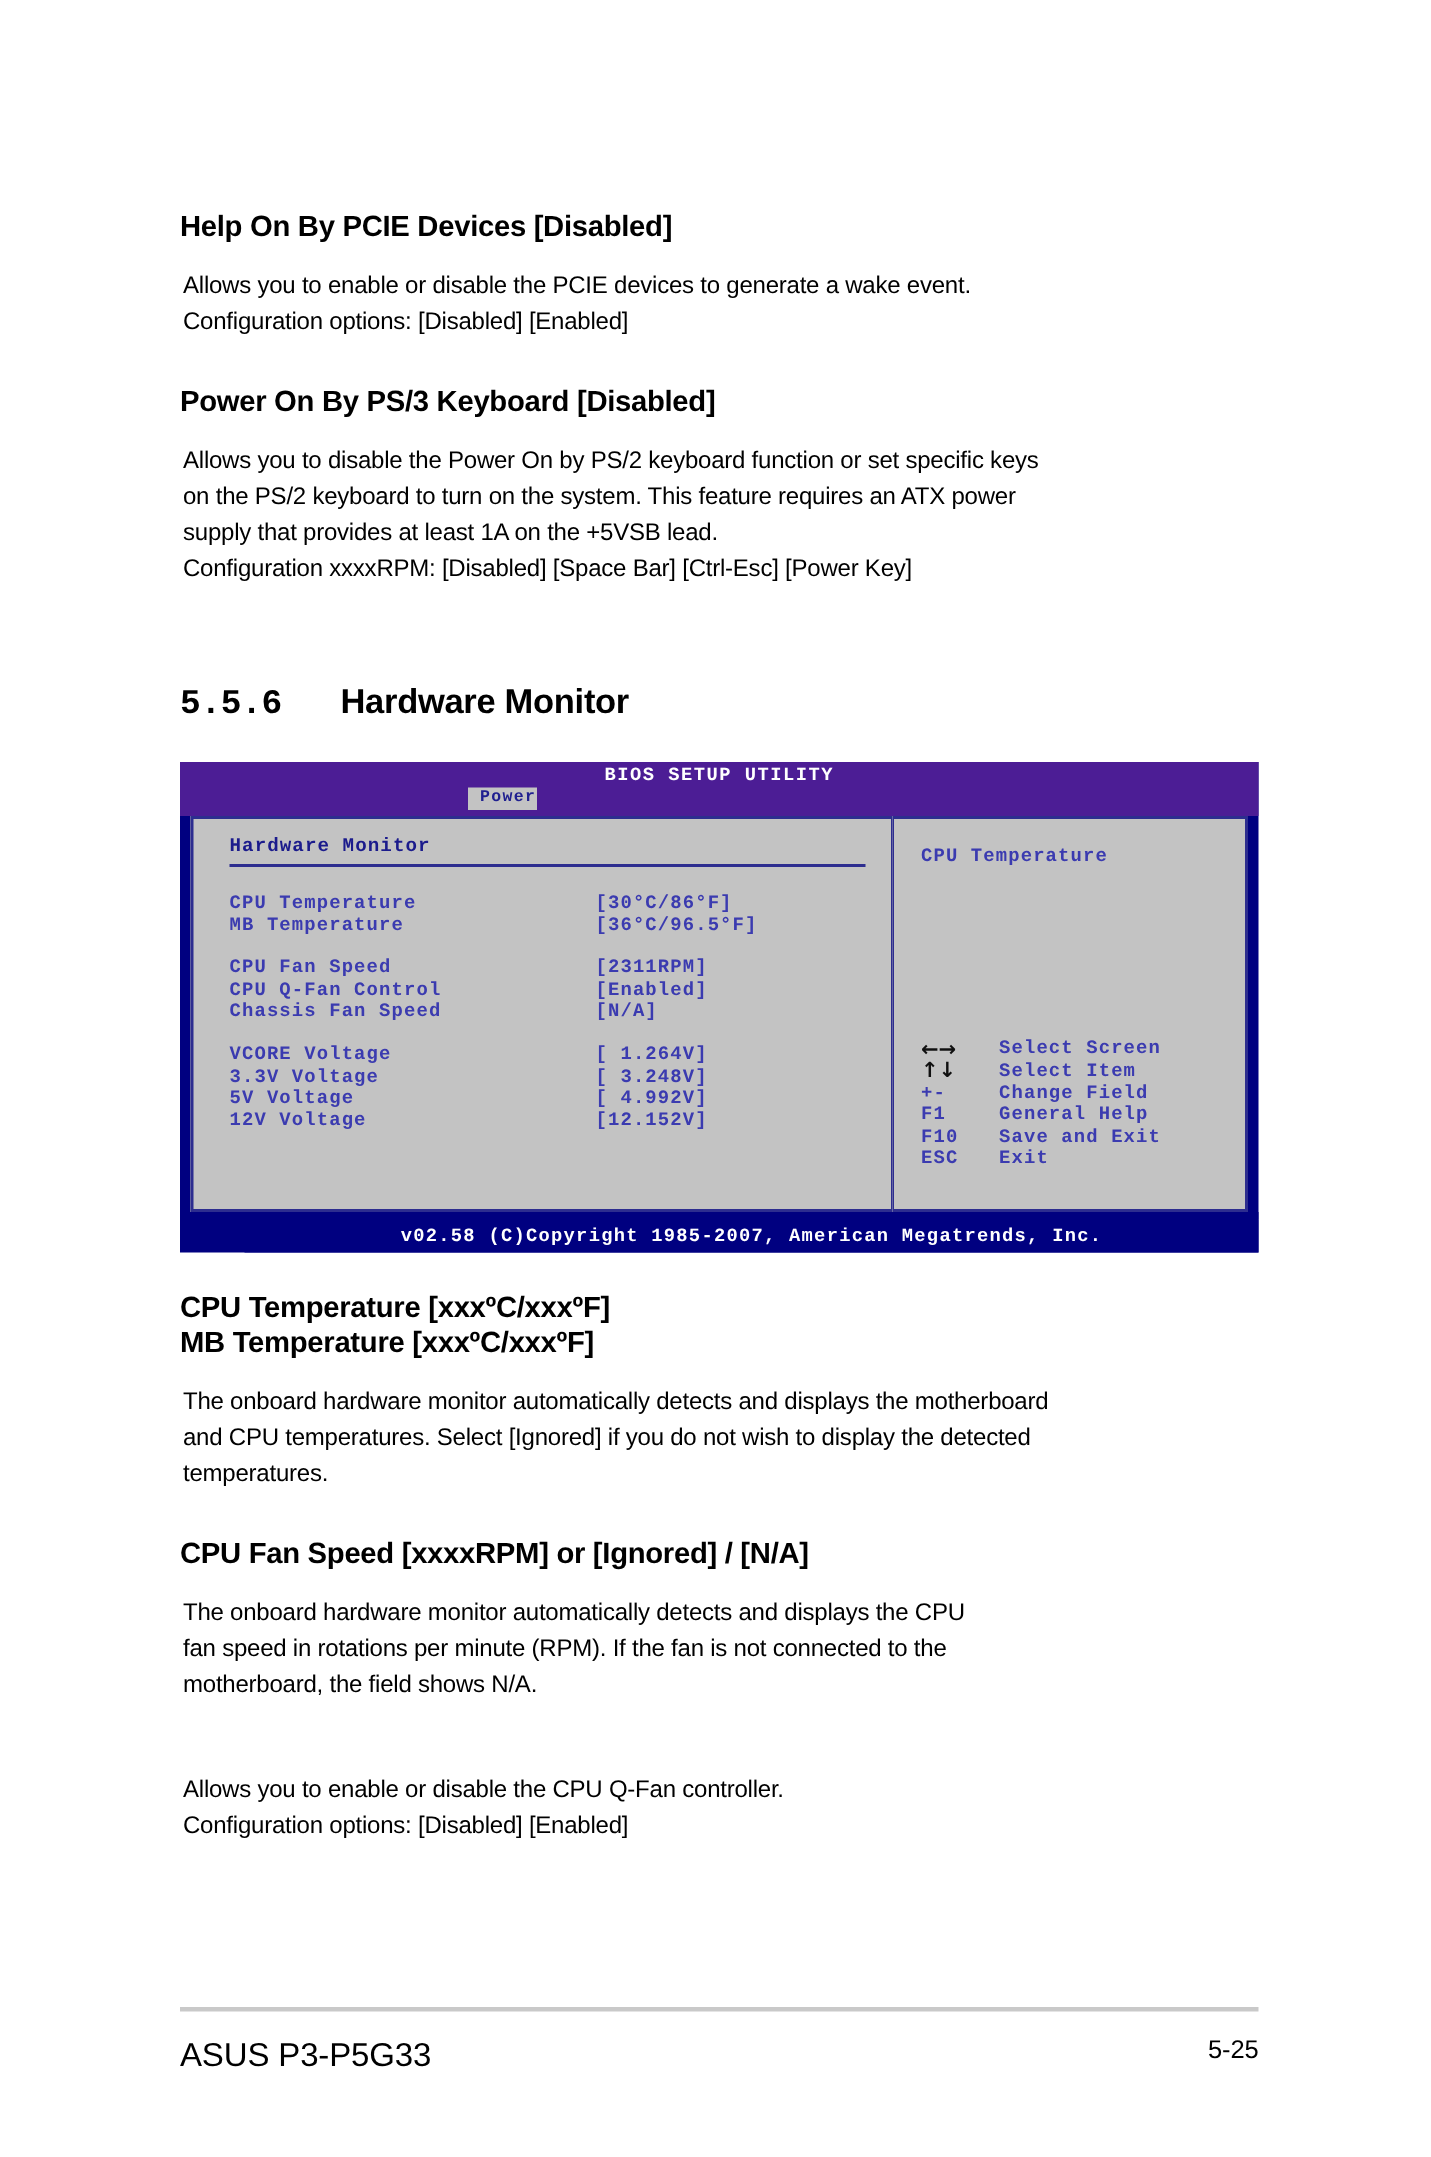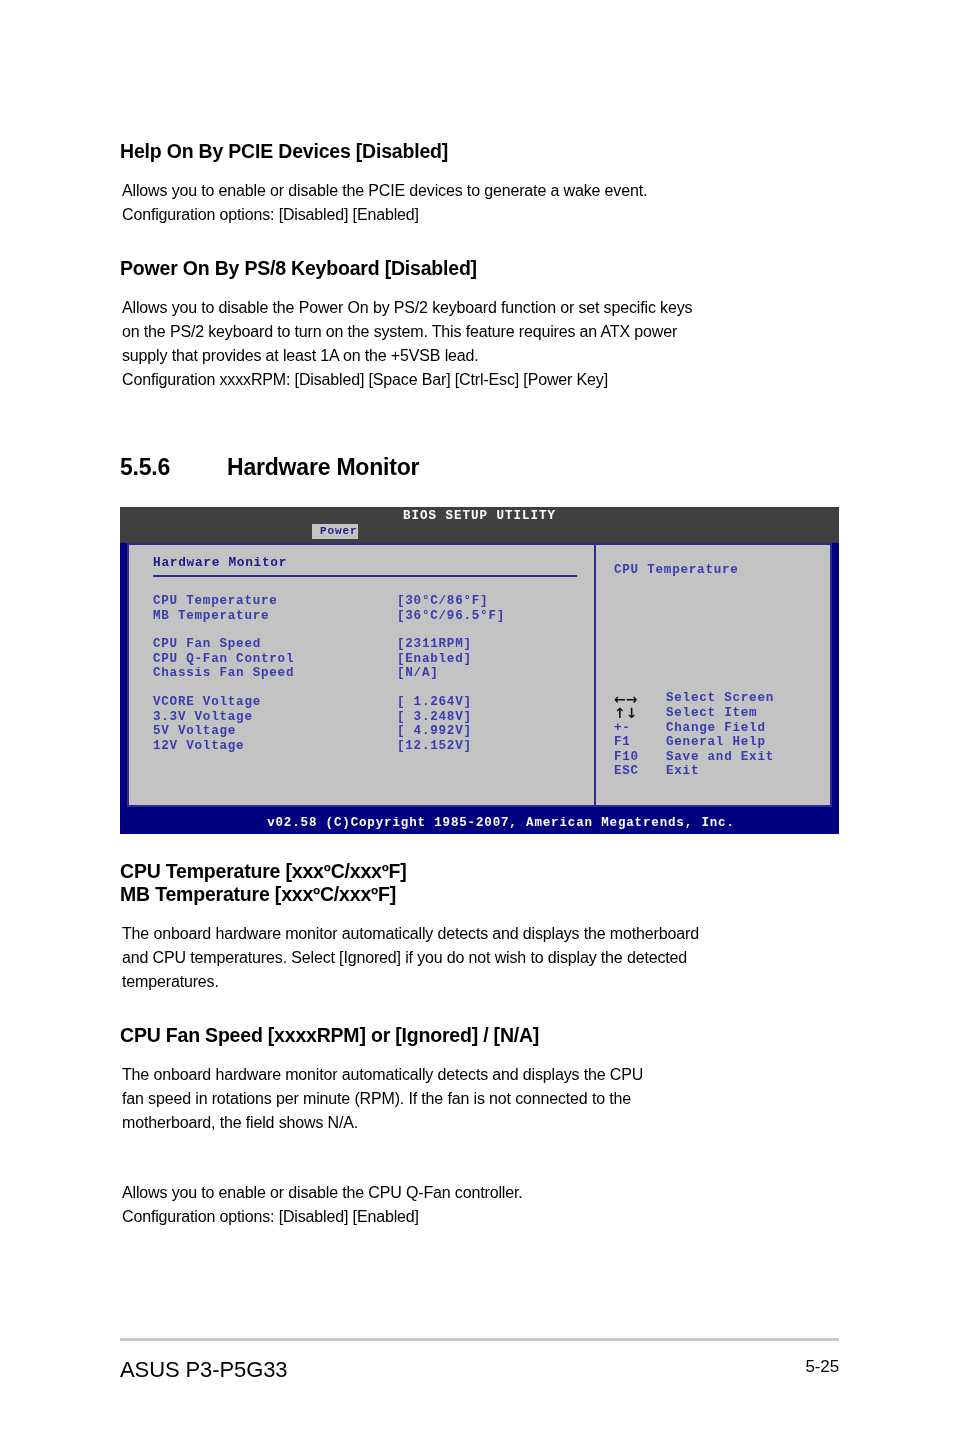--- a/index.html
+++ b/index.html
@@ -53,34 +53,34 @@
   .gap-md { height: 26px; }
 
   
   .chapter-head {
     display: flex;
     align-items: baseline;
     font-size: 23px;
     font-weight: bold;
     letter-spacing: -0.2px;
   }
-  .chapter-head .num { width: 107px; }
+  .chapter-head .num { width: 107px; font-family: Liberation Mono, monospace; }
 
   
   .bios {
     position: relative;
     width: 719px;
     background: #000080;
     font-family: "Liberation Mono", "DejaVu Sans Mono", monospace;
     border: 0;
   }
   .bios-header {
     position: relative;
     height: 36px;
-    background: #404040;
+    background: #4c1d95;
   }
   .bios-title {
     position: absolute;
     left: 0; right: 0;
     top: 2px;
     text-align: center;
     color: #ffffff;
     font-size: 12.5px;
     font-weight: bold;
     letter-spacing: 1.0px;
@@ -229,21 +229,21 @@
   <div class="doc-body">
 
     <h3 class="sec-head">Help On By PCIE Devices [Disabled]</h3>
     <p class="sec-body">
       <span class="ln">Allows you to enable or disable the PCIE devices to generate a wake event.</span>
       <span class="ln">Configuration options: [Disabled] [Enabled]</span>
     </p>
 
     <div class="gap-lg"></div>
 
-    <h3 class="sec-head">Power On By PS/8 Keyboard [Disabled]</h3>
+    <h3 class="sec-head">Power On By PS/3 Keyboard [Disabled]</h3>
     <p class="sec-body">
       <span class="ln">Allows you to disable the Power On by PS/2 keyboard function or set specific keys</span>
       <span class="ln">on the PS/2 keyboard to turn on the system. This feature requires an ATX power</span>
       <span class="ln">supply that provides at least 1A on the +5VSB lead.</span>
       <span class="ln">Configuration xxxxRPM: [Disabled] [Space Bar] [Ctrl-Esc] [Power Key]</span>
     </p>
 
     <div class="gap-xl"></div>
 
     <div class="chapter-head">

